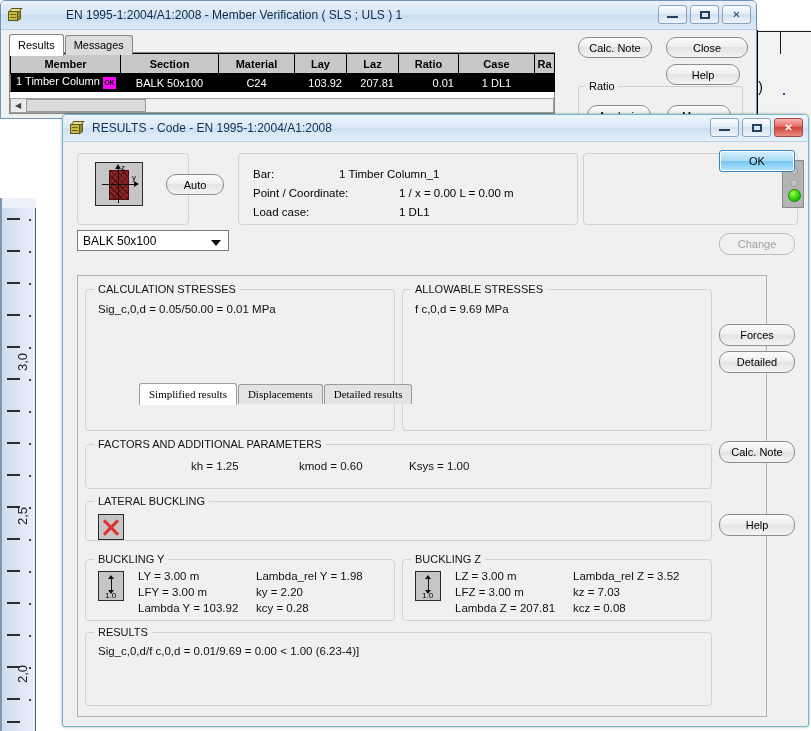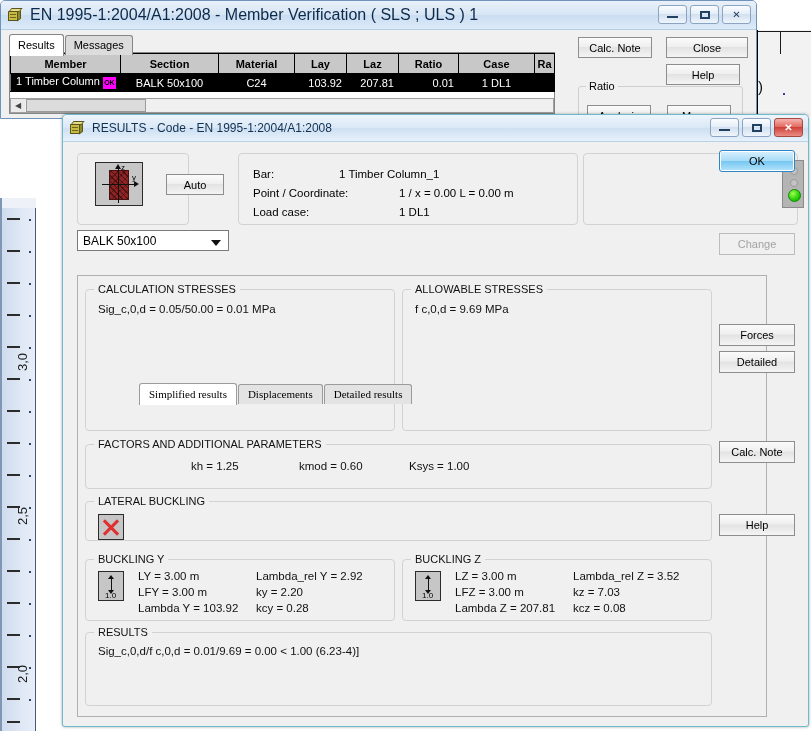--- a/index.html
+++ b/index.html
@@ -48,21 +48,21 @@
     position:relative;
   }
   .box-icon{
     width:15px;height:14px;margin-left:7px;margin-right:7px;position:relative;flex:0 0 auto;
   }
   .box-icon .bf{position:absolute;left:0;top:3px;width:10px;height:10px;background:#c8bb3e;border:1px solid #5a5420;box-sizing:border-box;}
   .box-icon .bt{position:absolute;left:2px;top:0px;width:11px;height:4px;background:#e5dc86;border:1px solid #5a5420;box-sizing:border-box;transform:skewX(-40deg);}
   .box-icon .bs{position:absolute;left:9px;top:2px;width:4px;height:10px;background:#8f8a2c;border:1px solid #5a5420;box-sizing:border-box;transform:skewY(-35deg);}
   .box-icon .bd1{position:absolute;left:2px;top:6px;width:6px;height:1px;background:#6b6520;}
   .box-icon .bd2{position:absolute;left:2px;top:9px;width:6px;height:1px;background:#6b6520;}
-  #bgwin .title-text{font-size:16px;color:#0b2a4a;}
+  #bgwin .title-text{font-size:12px;color:#0b2a4a;margin-left:36px;}
   #bgwin .wbtns{position:absolute;right:5px;top:4px;display:flex;gap:3px;}
   .wbtn{
     width:29px;height:19px;
     background:linear-gradient(to bottom,#fbfdff,#e3ecf6 50%,#d3e0ef 50%,#eef5fc);
     border:1px solid #8ba5c0;border-radius:3px;box-sizing:border-box;
     display:flex;align-items:center;justify-content:center;font-size:10px;color:#1b3a5c;
   }
   .wbtn.close-red{
     background:linear-gradient(to bottom,#f7b3ae,#e0635a 50%,#cf423a 50%,#e98d85);
     border:1px solid #a34a42;color:#fff;font-weight:bold;
@@ -99,21 +99,21 @@
   #gridscroll{
     position:absolute;left:9px;top:97px;width:544px;height:15px;background:#f0f0f0;
     border:1px solid #a0a0a0;box-sizing:border-box;display:flex;align-items:center;
   }
   #gridscroll .sarrow{width:14px;height:13px;display:flex;align-items:center;justify-content:center;font-size:8px;color:#444;background:#eaeaea;}
   #gridscroll .sthumb{width:120px;height:13px;background:#dcdcdc;border:1px solid #9a9a9a;box-sizing:border-box;margin-left:1px;}
 
   
   .btn{
     background:linear-gradient(to bottom,#fbfbfb,#efefef 45%,#e3e3e3 50%,#f4f4f4);
-    border:1px solid #8d8d8d;border-radius:0;box-sizing:border-box;
+    border:1px solid #8d8d8d;border-radius:10px;box-sizing:border-box;
     font-size:11px;color:#000;display:flex;align-items:center;justify-content:center;
     font-family:"Liberation Sans", sans-serif;
   }
   .btn.disabled{color:#a3a3a3;border-color:#bdbdbd;background:#f0f0f0;}
   #bg-calcnote{position:absolute;left:577px;top:36px;width:74px;height:21px;}
   #bg-close{position:absolute;left:665px;top:36px;width:82px;height:21px;}
   #bg-help{position:absolute;left:665px;top:63px;width:74px;height:21px;}
   #bg-ratio-grp{
     position:absolute;left:577px;top:85px;width:165px;height:34px;
     border:1px solid #cfcfcf;border-radius:3px;box-sizing:border-box;
@@ -473,21 +473,21 @@
       <span class="legend">BUCKLING Y</span>
       <span class="bkicon">
         <span class="head"></span>
           <span class="stem"></span>
           <span class="foot"></span>
         <span class="val">1.0</span>
       </span>
       <span class="line" style="left:52px;top:10px">LY = 3.00 m</span>
       <span class="line" style="left:52px;top:26px">LFY = 3.00 m</span>
       <span class="line" style="left:52px;top:42px">Lambda Y = 103.92</span>
-      <span class="line" style="left:170px;top:10px">Lambda_rel Y = 2.92</span>
+      <span class="line" style="left:170px;top:10px">Lambda_rel Y = 1.98</span>
       <span class="line" style="left:170px;top:26px">ky = 2.20</span>
       <span class="line" style="left:170px;top:42px">kcy = 0.28</span>
     </div>
 
     <div class="gbox" id="g-buckz">
       <span class="legend">BUCKLING Z</span>
       <span class="bkicon">
         <span class="head"></span>
           <span class="stem"></span>
           <span class="foot"></span>

